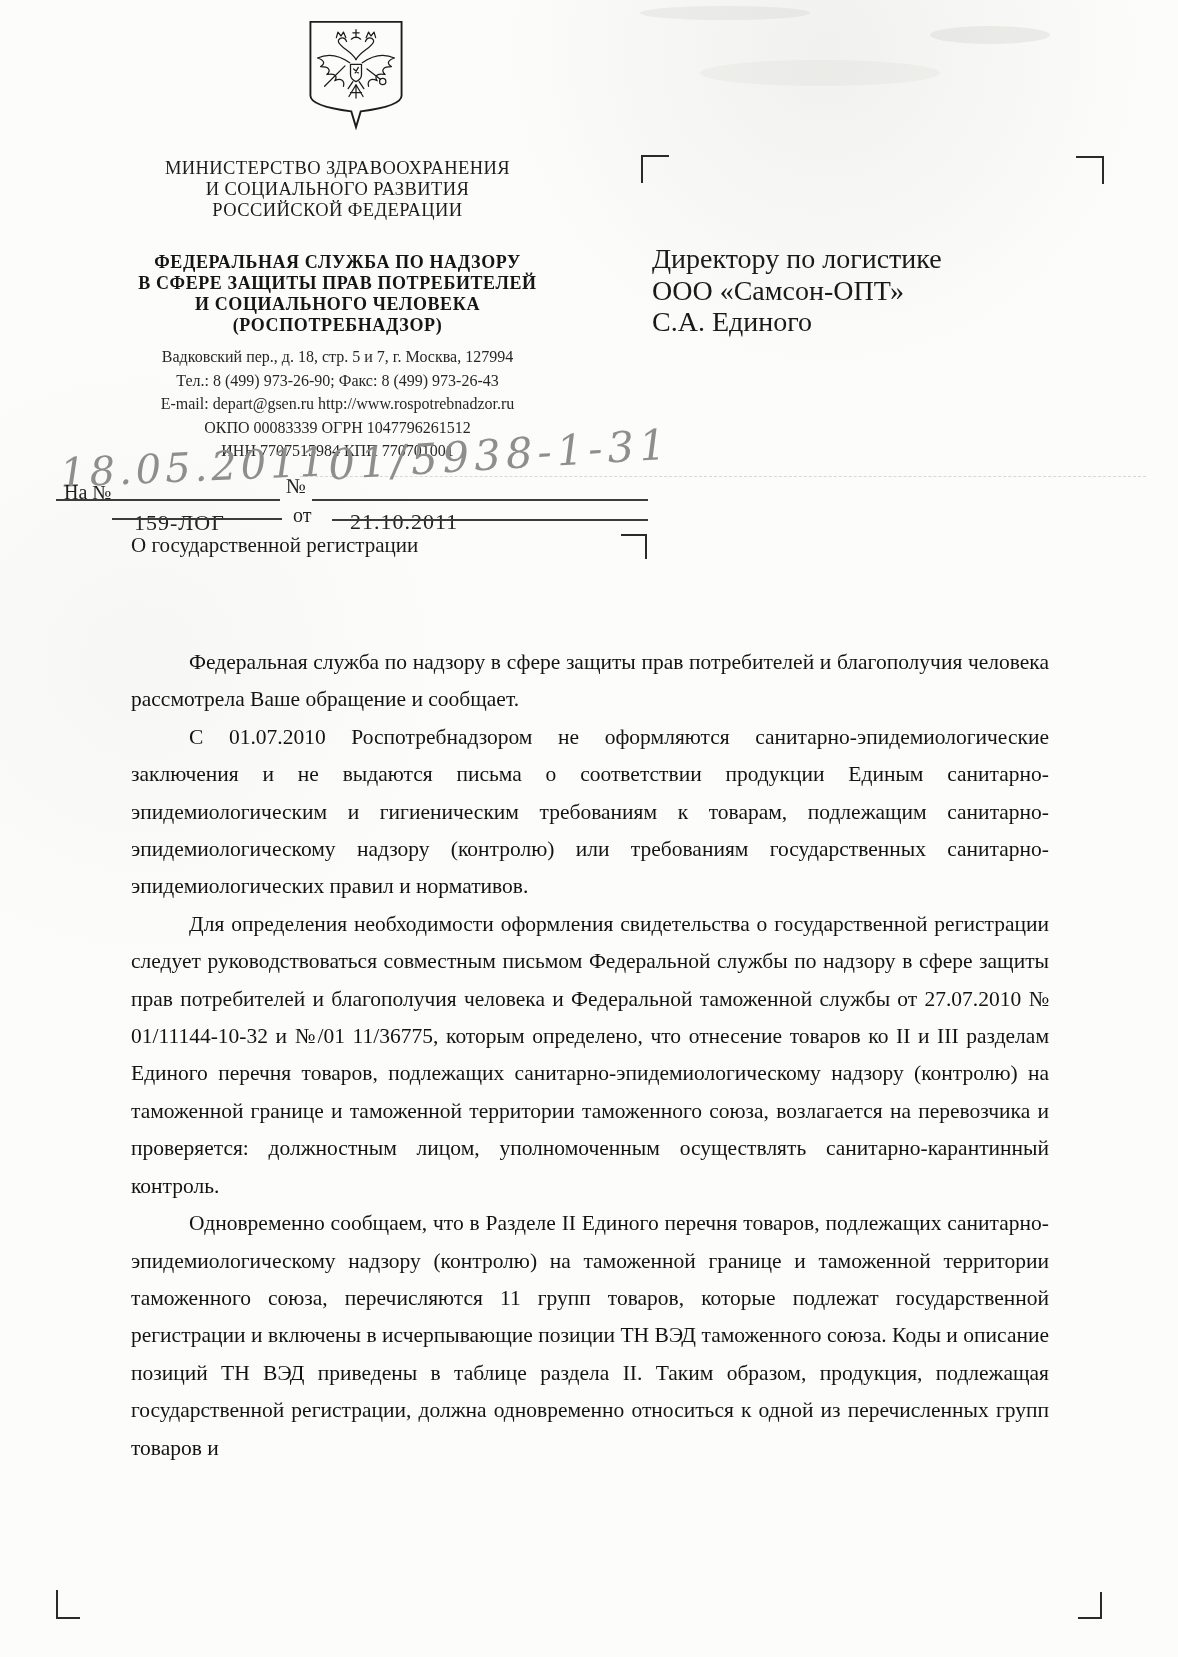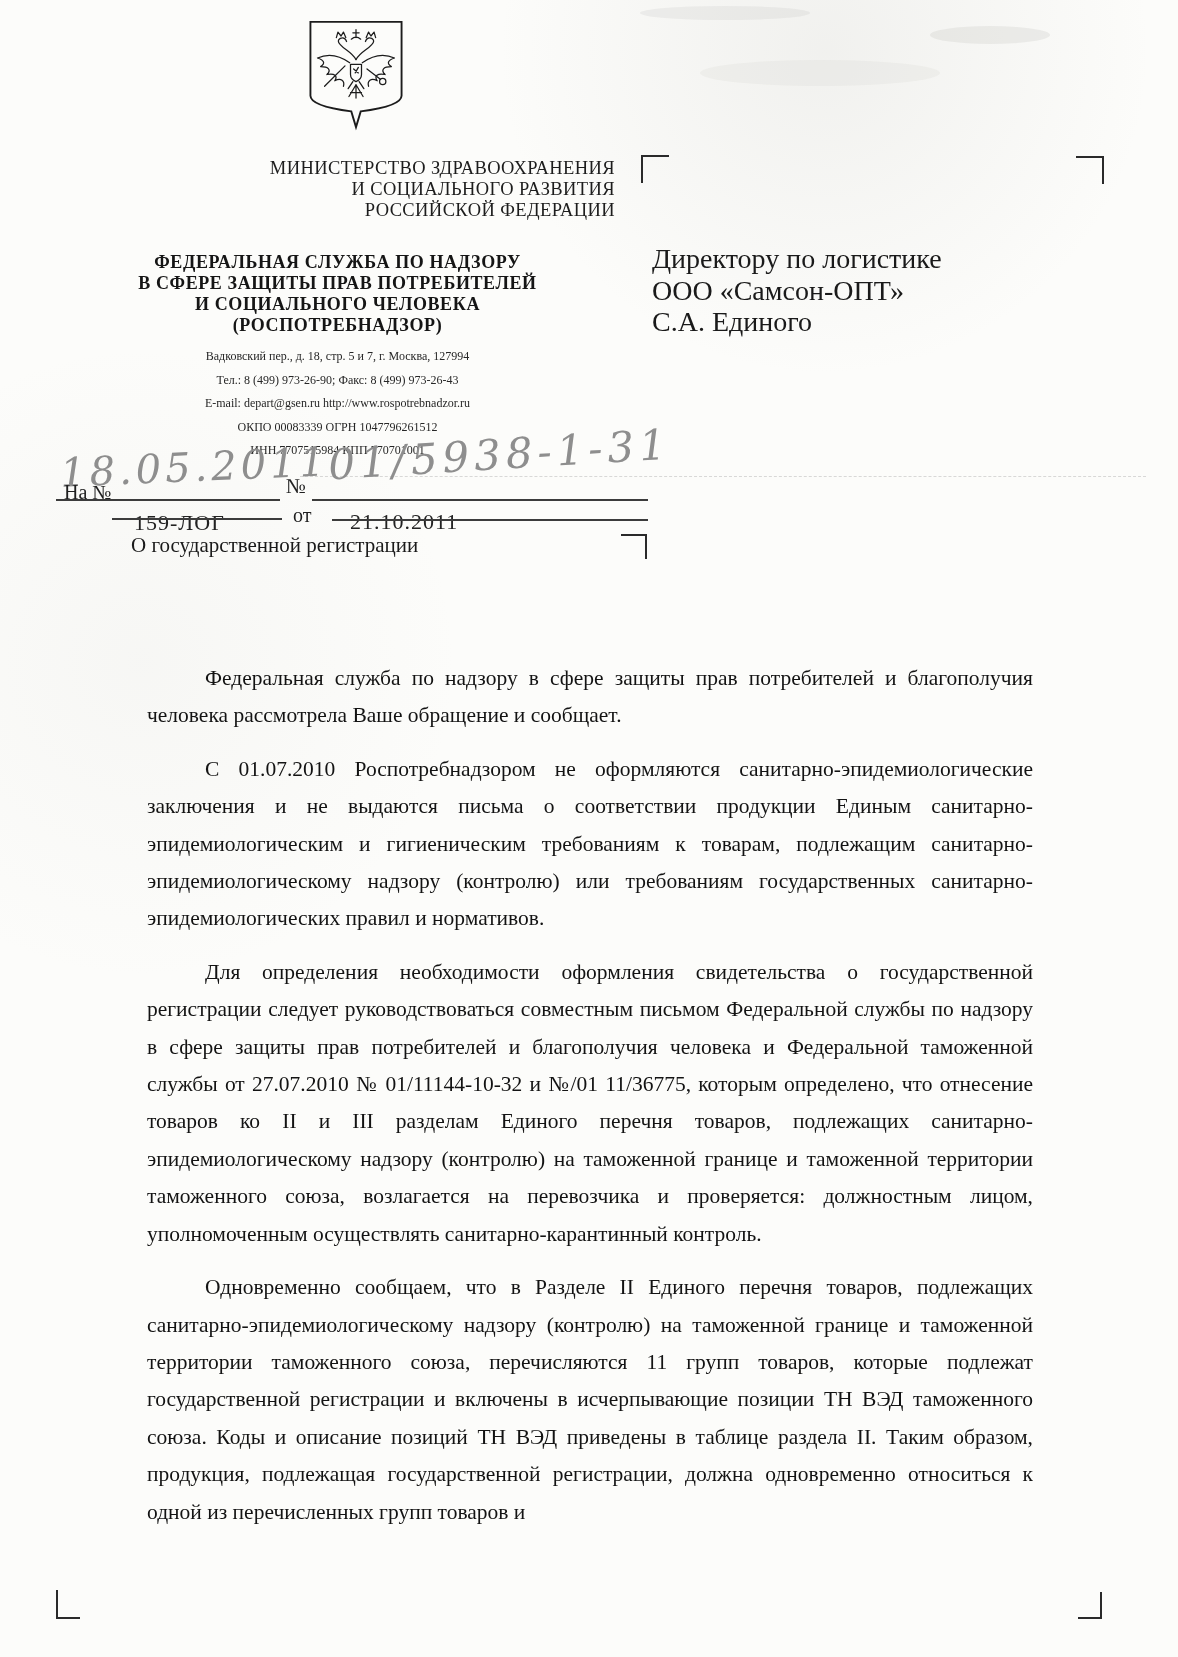--- a/index.html
+++ b/index.html
@@ -14,23 +14,23 @@
     background:
       radial-gradient(circle at 70% 3%, rgba(190,190,185,0.18), rgba(0,0,0,0) 18%),
       radial-gradient(circle at 12% 40%, rgba(200,200,195,0.10), rgba(0,0,0,0) 22%),
       #fcfcfa;
     overflow:hidden;
     color:#161616;
   }
   .abs{position:absolute;}
   
   .lh-col{left:60px;width:555px;text-align:center;}
-  .ministry{top:158px;font-size:18.5px;line-height:21px;letter-spacing:0.4px;color:#1d1d1d;text-align:right;}
+  .ministry{top:158px;font-size:18.5px;line-height:21px;letter-spacing:0.4px;color:#1d1d1d;}
   .service{top:252px;font-size:18px;line-height:21px;font-weight:bold;letter-spacing:0.6px;color:#151515;}
-  .contacts{top:345px;font-size:12px;line-height:23.5px;color:#262626;}
+  .contacts{top:345px;font-size:16px;line-height:23.5px;color:#262626;}
   .emblem{left:301px;top:16px;width:110px;height:128px;}
   
   .addressee{left:652px;top:243px;font-size:28px;line-height:31.5px;color:#1a1a1a;}
   
   .mark{border:0 solid #2a2a2a;}
   .mark-tl{left:641px;top:155px;width:26px;height:26px;border-left-width:2px;border-top-width:2px;}
   .mark-tr{left:1076px;top:156px;width:26px;height:26px;border-right-width:2px;border-top-width:2px;}
   .mark-mid{left:621px;top:534px;width:24px;height:23px;border-right-width:2px;border-top-width:2px;}
   .mark-bl{left:56px;top:1590px;width:22px;height:27px;border-left-width:2px;border-bottom-width:2px;}
   .mark-br{left:1078px;top:1592px;width:22px;height:25px;border-right-width:2px;border-bottom-width:2px;}
@@ -48,21 +48,21 @@
   .lbl-nano{left:64px;top:481px;}
   .lbl-ot{left:293px;top:504px;}
   .typed{font-size:22px;color:#222;white-space:nowrap;}
   .typed-in-num{left:134px;top:510px;letter-spacing:1px;}
   .typed-in-date{left:350px;top:509px;letter-spacing:1px;}
   .faintline{left:300px;top:476px;width:846px;height:0;border-top:1.5px dashed rgba(150,150,148,0.35);}
   
   .subject{left:131px;top:530px;font-size:21px;line-height:31px;color:#1a1a1a;}
   .body-text{left:131px;top:644px;width:918px;}
   .body-text p{
-    margin:16px;
+    margin:0;
     font-size:21.5px;
     line-height:37.4px;
     text-align:justify;
     text-indent:58px;
     color:#131313;
   }
   
   .noise{border-radius:50%;}
   .noise1{left:640px;top:6px;width:170px;height:14px;background:rgba(140,140,135,0.10);}
   .noise2{left:930px;top:26px;width:120px;height:18px;background:rgba(140,140,135,0.12);}

